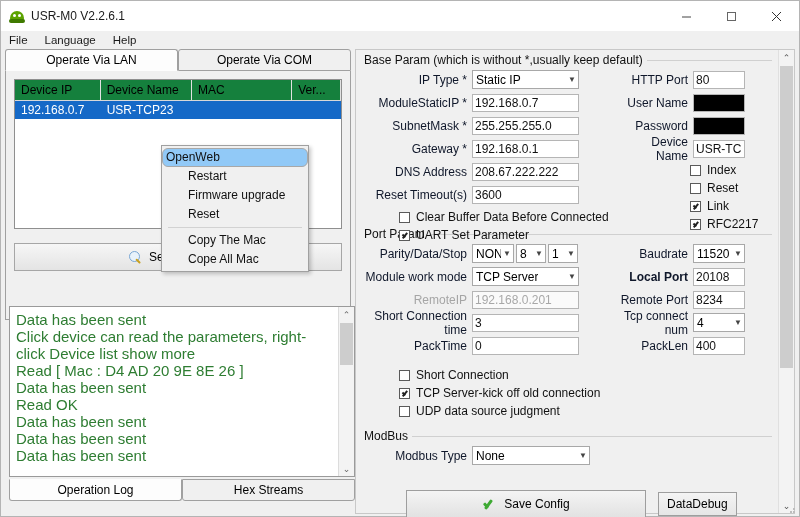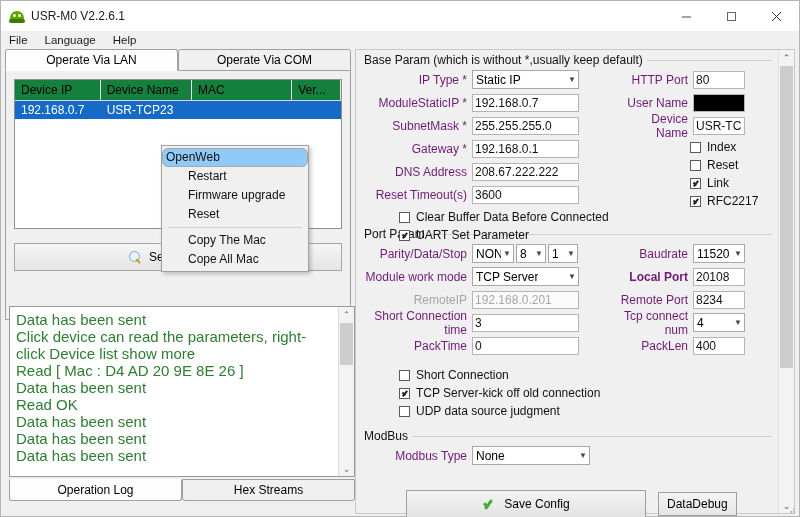--- a/index.html
+++ b/index.html
@@ -102,21 +102,21 @@
   .rs-arrow{height:15px;display:flex;align-items:center;justify-content:center;
             font-size:9px;color:#555;}
   .rs-thumb{position:absolute;left:1px;top:16px;width:13px;height:302px;background:#cdcdcd;}
   .rinner{position:absolute;left:0;top:0;right:16px;top:0;padding:3px 6px 0 6px;}
 
   fieldset.grp{border:1px solid #d0d0d0;border-left:none;border-right:none;
      border-bottom:none;margin:0 0 2px 0;padding:2px 0 4px 0;}
   fieldset.grp>legend{font-size:12px;padding:0 4px 0 2px;color:#111;}
 
   .row{display:flex;align-items:center;height:21px;margin-bottom:2px;}
-  .lbl{font-size:12px;text-align:right;padding-right:5px;color:#701a75;}
+  .lbl{font-size:12px;text-align:right;padding-right:5px;color:#0f172a;}
   .lbl.dim{color:#a5a5a5;}
   input.tb{border:1px solid #b5b5b5;background:#fff;font-size:12px;height:18px;
      box-sizing:border-box;padding:0 2px;font-family:inherit;color:#111;}
   input.tb.dim{color:#a8a8a8;background:#fafafa;}
   input.black{background:#000;border:1px solid #b5b5b5;}
   .sel{border:1px solid #a8a8a8;background:#fff;height:19px;box-sizing:border-box;
      display:flex;align-items:center;justify-content:space-between;font-size:12px;
      padding:0 2px 0 3px;overflow:hidden;white-space:nowrap;}
   .sel .cv{overflow:hidden;}
   .caret{font-size:8px;color:#444;padding-left:2px;}
@@ -301,20 +301,24 @@
             <div class="rightcol">
               <div class="row">
                 <div class="lbl" style="width:72px;">HTTP Port</div>
                 <input class="tb" style="width: 52px;" value="80">
               </div>
               <div class="row">
                 <div class="lbl" style="width:72px;">User Name</div>
                 <input class="tb black" style="width: 52px;">
               </div>
               <div class="row">
+                <div class="lbl" style="width:72px;">Password</div>
+                <input class="tb black" style="width: 52px;">
+              </div>
+              <div class="row">
                 <div class="lbl" style="width:72px;">Device Name</div>
                 <input class="tb" style="width: 52px;" value="USR-TCP2">
               </div>
               <div class="cbrow" style="margin-left:74px;">
                 <span class="cb"></span>
                 <span class="cblab">Index</span>
               </div>
               <div class="cbrow" style="margin-left:74px;">
                 <span class="cb"></span>
                 <span class="cblab">Reset</span>

